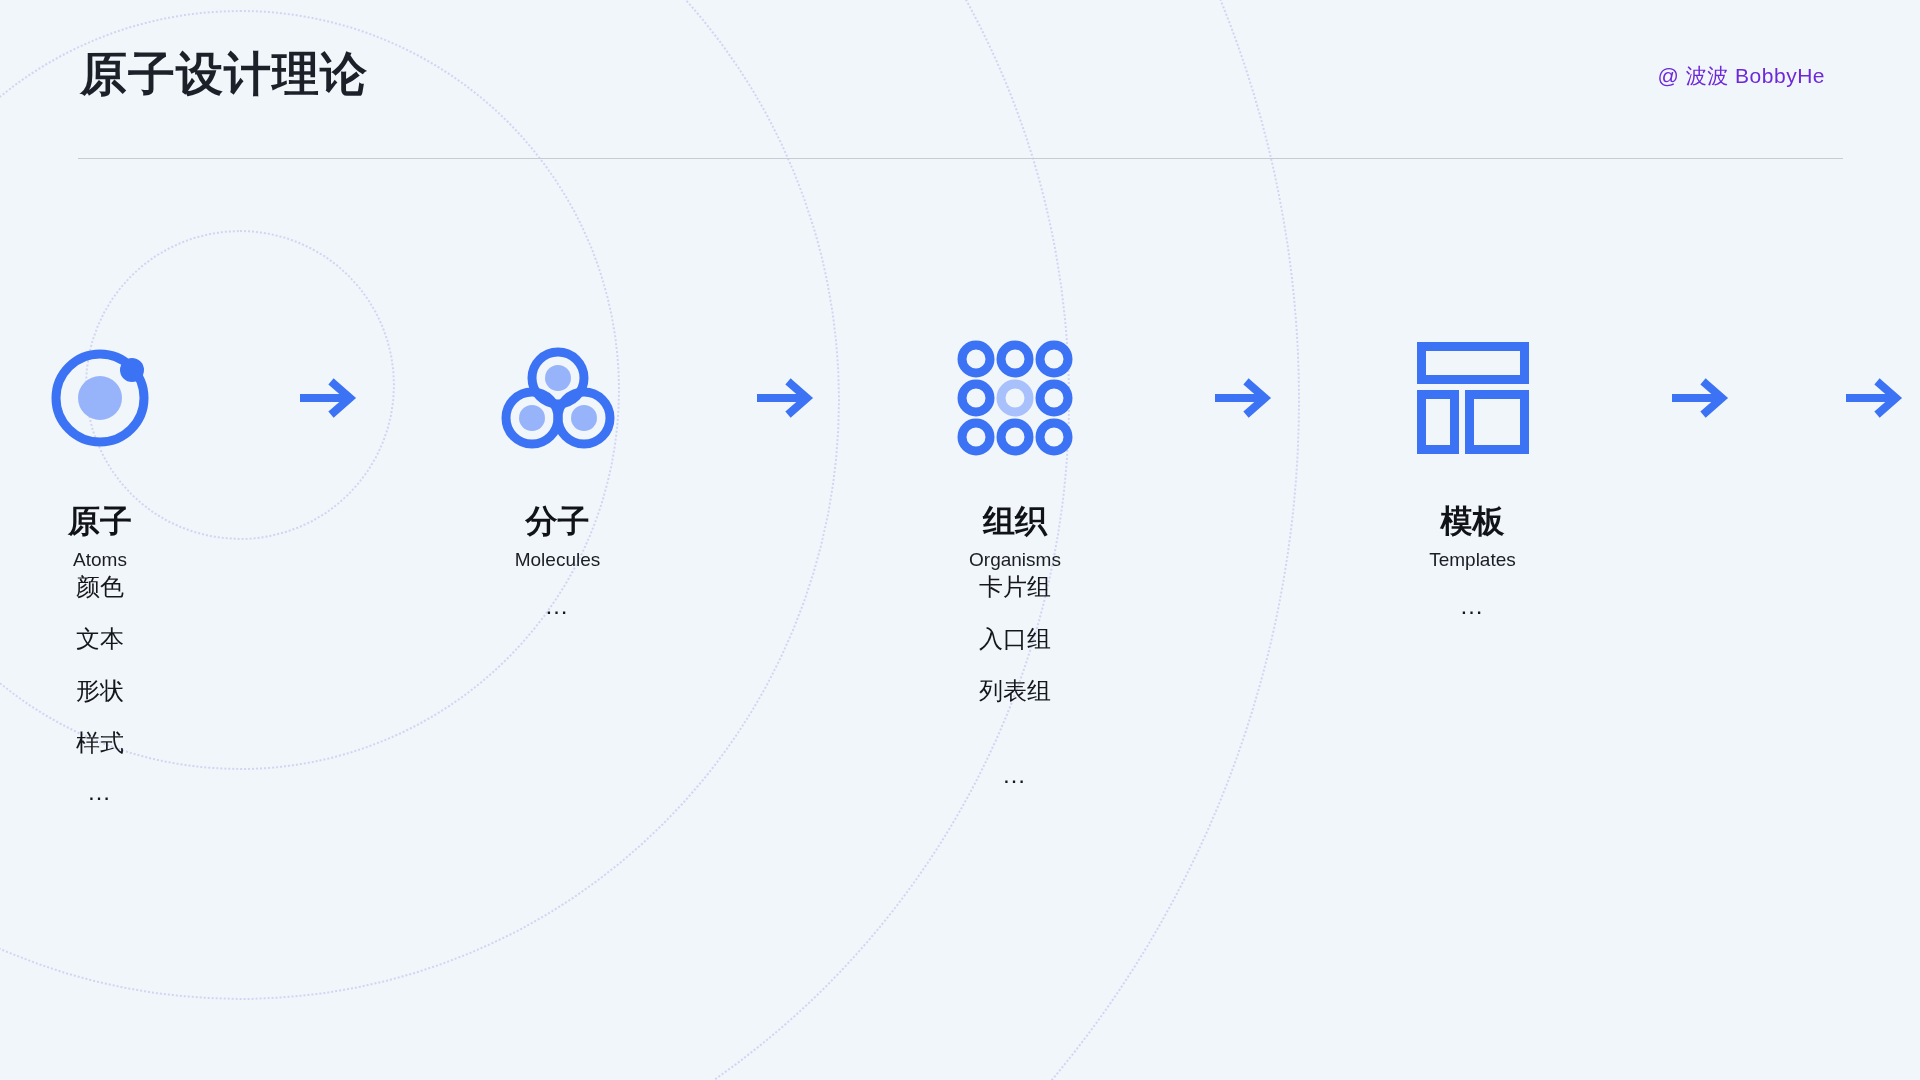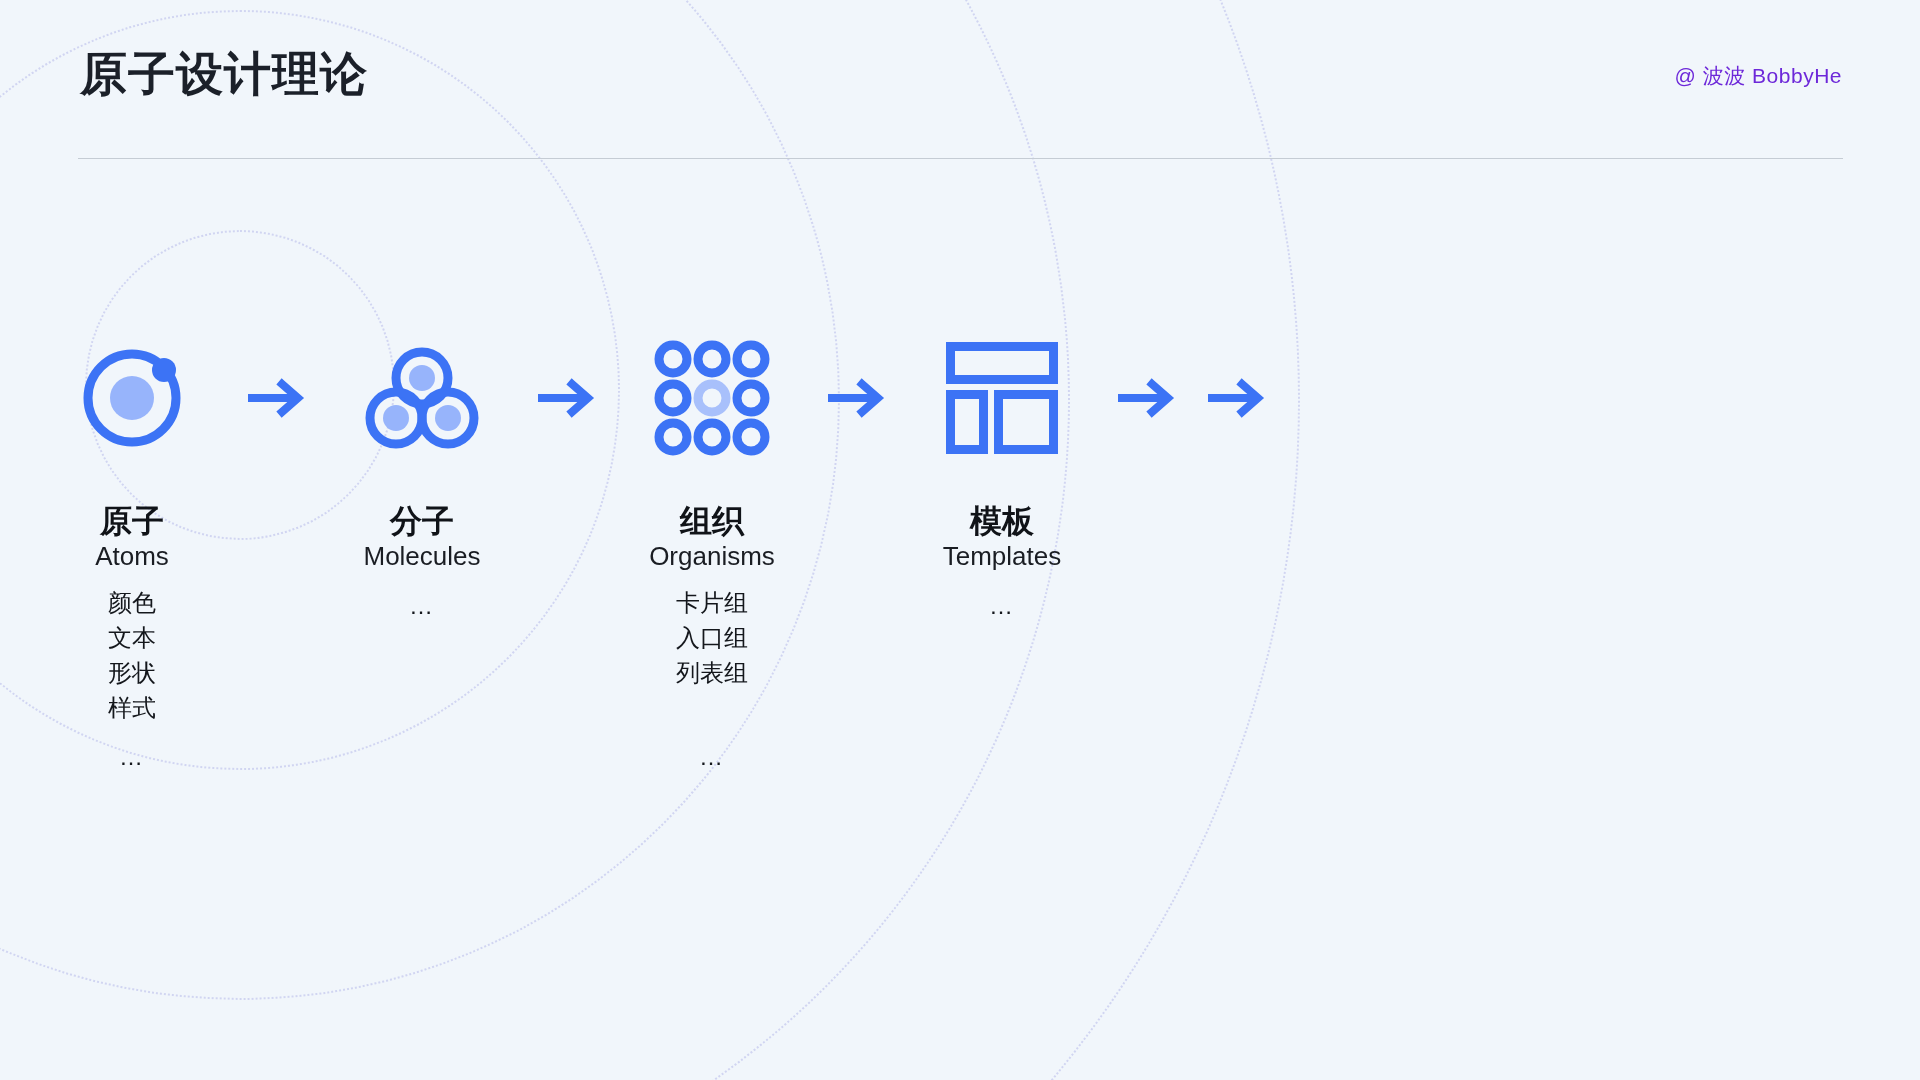--- a/index.html
+++ b/index.html
@@ -32,21 +32,21 @@
   }
   .orbit-1 { width: 310px;  height: 310px;  left: 85px;   top: 230px; }
   .orbit-2 { width: 760px;  height: 760px;  left: -140px; top: 10px; }
   .orbit-3 { width: 1200px; height: 1200px; left: -360px; top: -200px; }
   .orbit-4 { width: 1660px; height: 1660px; left: -590px; top: -430px; }
   .orbit-5 { width: 2120px; height: 2120px; left: -820px; top: -660px; }
 
   
   .header {
     position: absolute;
-    left: 0; right: 0; top: 0;
+    left: 0; right: 17px; top: 0;
     height: 160px;
     z-index: 3;
   }
   .page-title {
     position: absolute;
     left: 80px;
     top: 46px;
     font-size: 47px;
     font-weight: bold;
     color: #1b2029;
@@ -72,23 +72,22 @@
     background: #c5ccd4;
   }
 
   
   .flow {
     position: absolute;
     left: 0; right: 0;
     top: 330px;
     display: flex;
     align-items: flex-start;
-    justify-content: flex-start;
+    justify-content: space-between;
     z-index: 2;
-    padding-left: 32px;
   }
 
   .stage {
     width: 200px;
     display: flex;
     flex-direction: column;
     align-items: center;
     flex: 0 0 auto;
   }
 
@@ -101,32 +100,32 @@
 
   .stage-title {
     margin-top: 36px;
     font-size: 32px;
     font-weight: bold;
     color: #101318;
     line-height: 1.25;
     white-space: nowrap;
   }
   .stage-subtitle {
-    font-size: 26px;
+    margin-top: 8px;
+    font-size: 19px;
     font-weight: normal;
     color: #1a1d23;
     line-height: 1.2;
     white-space: nowrap;
   }
   .stage-items {
-    margin-top: 16px;
     display: flex;
     flex-direction: column;
     align-items: center;
-    gap: 5px;
+    gap: 22px;
   }
   .stage-item {
     font-size: 24px;
     color: #14171c;
     line-height: 1.25;
     white-space: nowrap;
   }
   .stage-ellipsis {
     margin-top: 22px;
     font-size: 24px;

